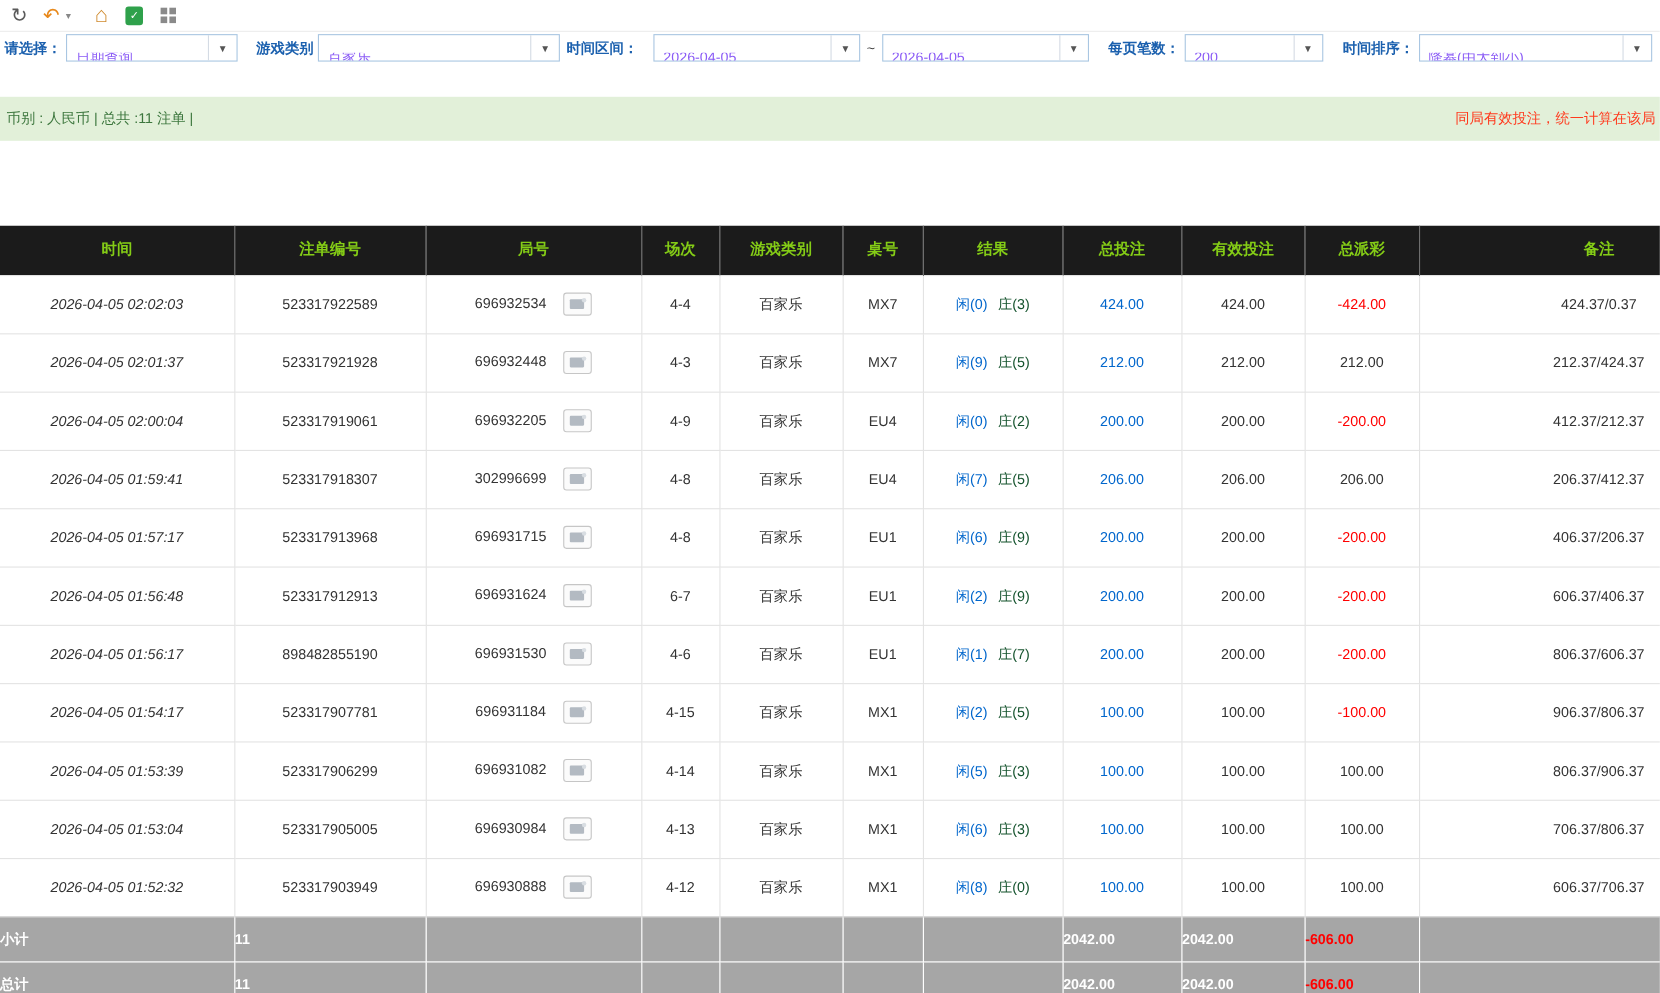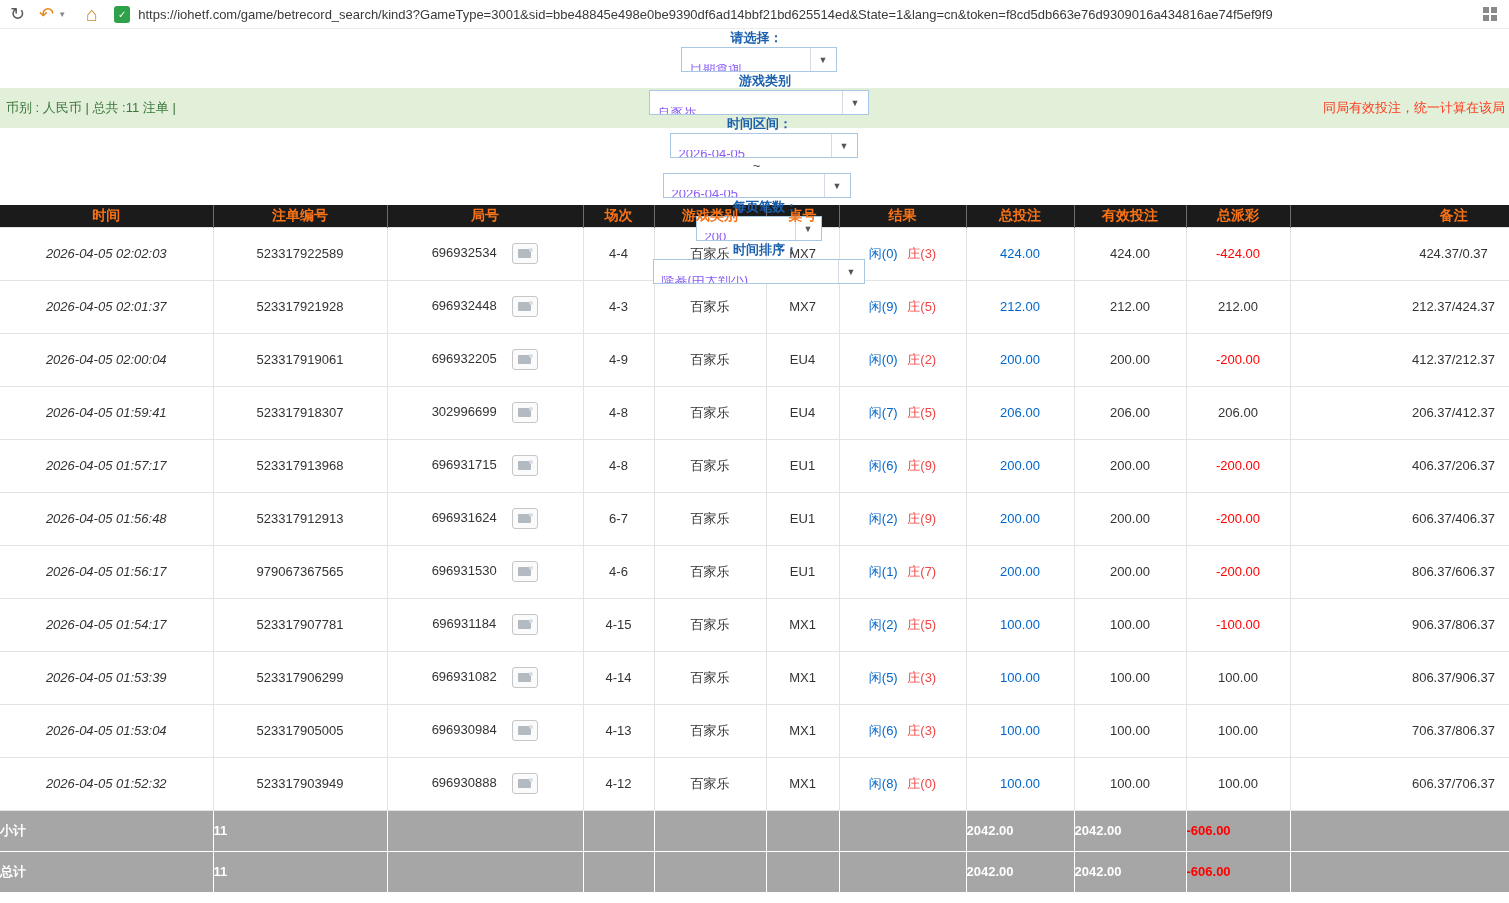--- a/index.html
+++ b/index.html
@@ -19,47 +19,47 @@
     display:flex; align-items:center; justify-content:center; color:#fff;
     font-size:10px; font-weight:bold; margin-right:8px; flex:0 0 auto; }
   .url-text { flex:1; font-size:13px; color:#3a3a3a; white-space:nowrap;
     overflow:hidden; text-overflow:ellipsis; }
   .ext-icon { width:16px; height:14px; margin-left:8px; flex:0 0 auto;
     display:grid; grid-template-columns:6px 6px; grid-gap:2px; }
   .ext-icon i { background:#8a8a8a; height:6px; display:block; }
 
   
   .filter-bar { height:29px; display:flex; align-items:center; background:#fff;
-    padding-left:4px; font-size:13px;flex-direction:column; }
+    padding-left:4px; font-size:13px; }
   .flabel { color:#1b60ae; font-weight:bold; white-space:nowrap; }
   .tilde { color:#444; margin:0 6px; }
   .dropdown { height:25px; border:1px solid #a9c6e2; background:#fff;
     display:flex; align-items:stretch; margin-left:4px; cursor:pointer; }
   .dval { flex:1; display:flex; align-items:center; padding:0 8px; color:#8b5cf6;
     white-space:nowrap; overflow:hidden;margin-top:16px; }
   .caret-btn { width:26px; border-left:1px solid #d4dbe4; display:flex;
     align-items:center; justify-content:center; color:#555; font-size:9px; }
 
   
   .info-bar { margin-top:30px; height:40px; background:#e2f0d9; display:flex;
     align-items:center; justify-content:space-between; padding:0 4px 0 6px; }
   .info-left { color:#3c763d; font-size:13px; white-space:nowrap; }
   .info-right { color:#ff3a1e; font-size:13px; white-space:nowrap; }
 
   
   .table-wrap { margin-top:77px; width:1509px; overflow:hidden; }
   table { border-collapse:collapse; table-layout:fixed; width:1617px; }
-  thead th { background:#1b1b1b; color:#f97316; font-size:14px; font-weight:bold;
-    height:22px; border-right:1px solid #6e6e6e; text-align:center; }
+  thead th { background:#1b1b1b; color:#84cc16; font-size:14px; font-weight:bold;
+    height:45px; border-right:1px solid #6e6e6e; text-align:center; }
   thead th:last-child { border-right:none; }
   tbody td { height:53px; border:1px solid #e3e3e3; text-align:center;
     font-size:13px; color:#333; background:#fff; }
   tbody tr td:first-child { border-left:none;font-style:italic; }
   .player { color:#0066cc; margin-right:6px; }
-  .banker { color:#ef4444; }
+  .banker { color:#14532d; }
   .link { color:#0066cc; cursor:pointer; }
   .payout { color:#333; }
   .neg { color:#ff0000 !important; }
   .round-icon { display:inline-block; width:26px; height:21px; vertical-align:middle;
     margin-left:12px; border:1px solid #c6c6c6; border-radius:3px; background:#fbfbfb;
     position:relative; cursor:pointer; }
   .round-icon::before { content:""; position:absolute; left:5px; top:5px;
     width:13px; height:9px; background:#b3bac2; border-radius:1px; }
   .round-icon::after { content:""; position:absolute; right:4px; top:4px;
     width:4px; height:4px; background:#d8dde2; border-radius:50%; }
@@ -71,21 +71,20 @@
 <body>
 
 <div class="browser-bar">
   <span class="bicon reload">↻</span>
   <span class="bicon undo">↶</span>
   <span class="bicon">
       <span class="mini-caret">▼</span>
     </span>
   <span class="bicon home">⌂</span>
   <span class="shield">✓</span>
-  <span class="url-text">https://iohetf.com/game/betrecord_search/kind3?GameType=3001&amp;sid=bbe48845e498e0be9390df6ad14bbf21bd625514ed&amp;State=1&amp;lang=cn&amp;token=f8cd5db663e76d9309016a434816ae74f5ef9f9</span>
   <span class="ext-icon">
       <i></i>
       <i></i>
       <i></i>
       <i></i>
     </span>
 </div>
 
 <div class="filter-bar">
   <span class="flabel">请选择：</span>
@@ -287,21 +286,21 @@
     <td>
       <span class="link">200.00</span>
     </td>
     <td>200.00</td>
     <td class="payout neg">-200.00</td>
     <td>606.37/406.37</td>
   </tr>
 
   <tr>
     <td>2026-04-05 01:56:17</td>
-    <td>979067367565</td>
+    <td>898482855190</td>
     <td>
       <span>696931530</span>
       <span class="round-icon"></span>
     </td>
     <td>4-6</td>
     <td>百家乐</td>
     <td>EU1</td>
     <td>
       <span class="player">闲(1)</span>
       <span class="banker">庄(7)</span>

